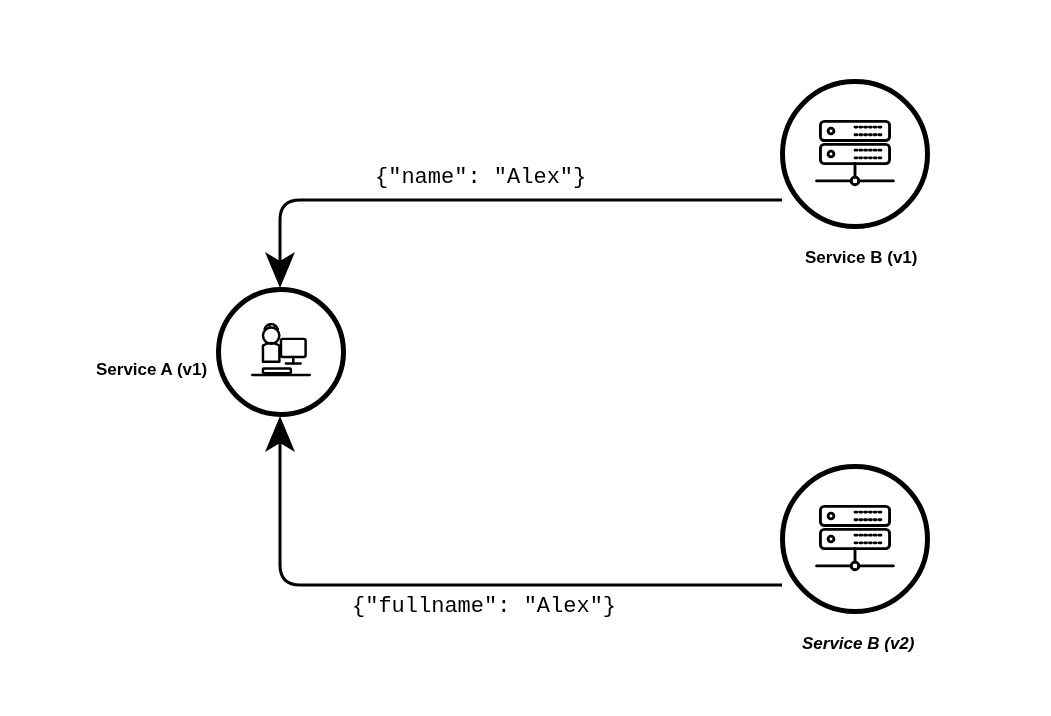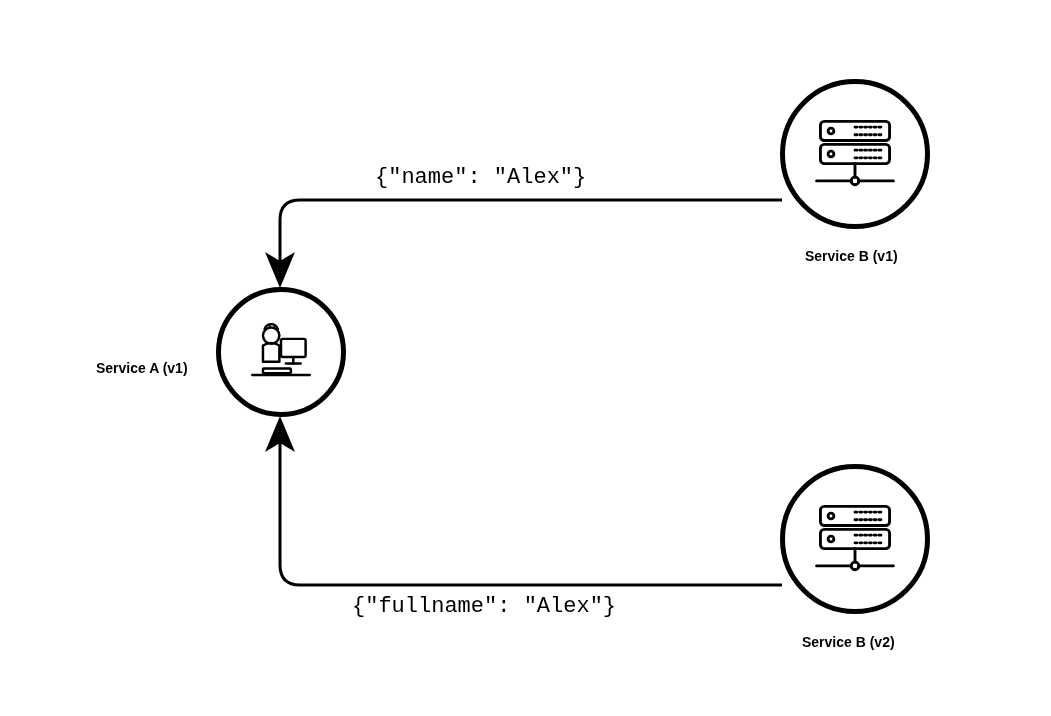--- a/index.html
+++ b/index.html
@@ -19,21 +19,21 @@
       border: 5px solid #000;
       border-radius: 50%;
       display: flex;
       align-items: center;
       justify-content: center;
       background: #fff;
     }
     .node-label {
       position: absolute;
       font-weight: bold;
-      font-size: 14px;
+      font-size: 17px;
       color: #000;
     }
     .payload-label {
       position: absolute;
       font-family: "Courier New", Courier, monospace;
       font-size: 22px;
       color: #000;
       white-space: nowrap;
     }
     svg.icon {
@@ -100,21 +100,21 @@
     <rect x="14" y="40" width="72" height="20" rx="4"></rect>
     <circle cx="25" cy="50" r="3"></circle>
     <line x1="50" y1="46" x2="78" y2="46" stroke-dasharray="2 3"></line>
     <line x1="50" y1="54" x2="78" y2="54" stroke-dasharray="2 3"></line>
     <line x1="50" y1="60" x2="50" y2="74"></line>
     <circle cx="50" cy="78" r="4"></circle>
     <line x1="10" y1="78" x2="46" y2="78"></line>
     <line x1="54" y1="78" x2="90" y2="78"></line>
   </svg>
 </div>
-<div class="node-label" style="left:802px; top:634px;">Service B (v2)</div>
+<div class="node-label" style="left:802px; top:634px;font-style:italic;">Service B (v2)</div>
 
 <svg class="arrow-path" width="1051" height="716">
   <defs>
     <marker id="arrowhead" markerWidth="12" markerHeight="10" refX="10" refY="5" orient="auto">
       <path d="M0,0 L12,5 L0,10 L3,5 Z" fill="#000"></path>
     </marker>
   </defs>
   <path d="M 782 200 L 300 200 Q 280 200 280 220 L 280 282" fill="none" stroke="#000" stroke-width="3" marker-end="url(#arrowhead)"></path>
 </svg>
 <div class="payload-label" style="left:375px; top:165px;">{"name": "Alex"}</div>

